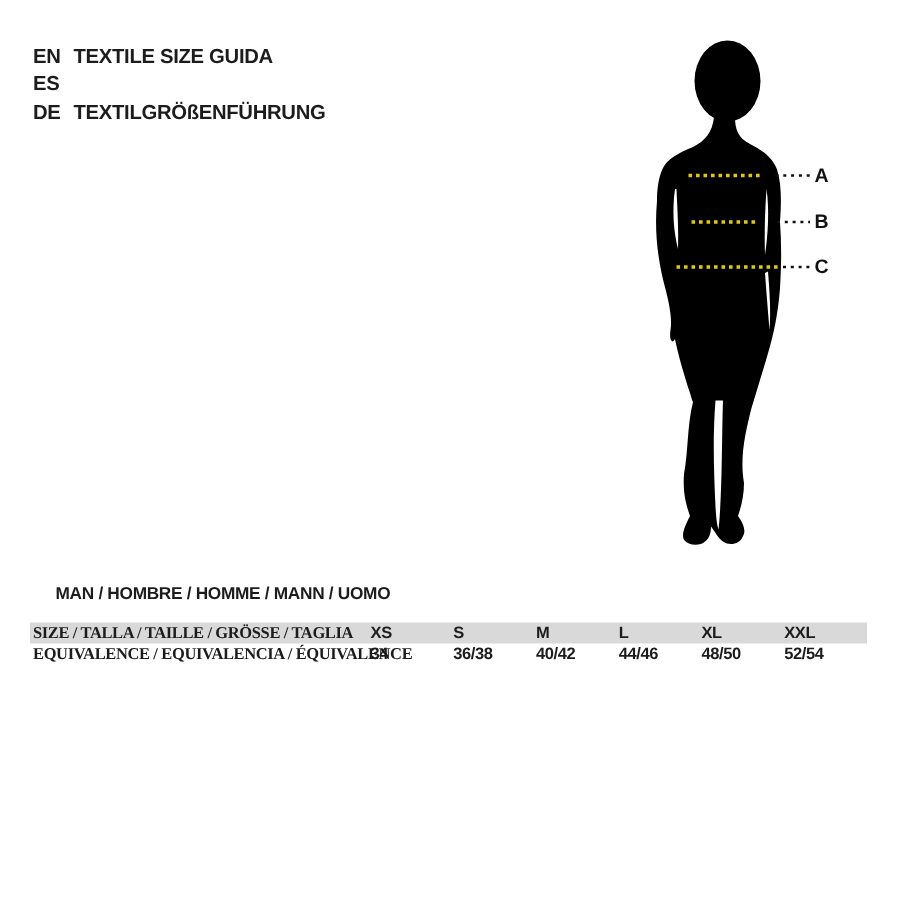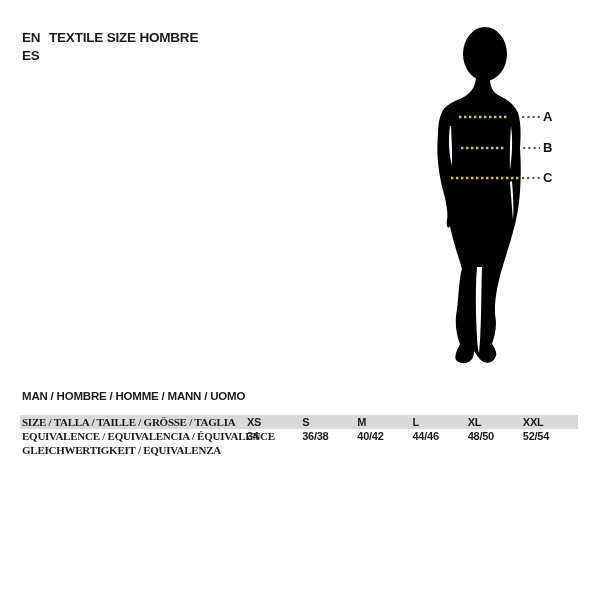--- a/index.html
+++ b/index.html
@@ -14,37 +14,41 @@
   .lang-row{display:flex;line-height:18.4px;font-size:13.5px;font-weight:700;letter-spacing:-0.2px;}
   .lang-code{width:27px;flex:0 0 27px;}
   .lang-label{white-space:nowrap;}
 
   
   .figure-svg{left:0;top:0;width:600px;height:600px;}
   .measure-label{position:absolute;left:543px;width:22px;font-size:13px;font-weight:700;color:#111;line-height:14px;}
   .ml-a{top:110px;} .ml-b{top:141px;} .ml-c{top:171px;}
 
   
-  .table-title{left:22px;top:390px;font-size:11.5px;font-weight:700;letter-spacing:-0.2px;white-space:nowrap;}
+  .table-title{left:37px;top:390px;font-size:11.5px;font-weight:700;letter-spacing:-0.2px;white-space:nowrap;}
   .size-table{left:20px;top:415px;width:558px;font-size:11px;font-weight:700;letter-spacing:-0.25px;}
   .t-row{display:grid;grid-template-columns:227px repeat(6,1fr);align-items:center;height:14px;}
   .t-row.header{background:#d9d9d9;height:13.5px;}
   .t-label{padding-left:2px;white-space:nowrap;font-family:Liberation Serif, serif;}
   .t-cell{text-align:left;white-space:nowrap;}
 </style>
 </head>
 <body>
 
 <div class="abs lang-list">
   <div class="lang-row">
     <span class="lang-code">EN</span>
-    <span class="lang-label">TEXTILE SIZE HOMBRE</span>
+    <span class="lang-label">TEXTILE SIZE GUIDA</span>
   </div>
   <div class="lang-row">
     <span class="lang-code">ES</span>
+  </div>
+  <div class="lang-row">
+    <span class="lang-code">DE</span>
+    <span class="lang-label">TEXTILGRÖßENFÜHRUNG</span>
   </div>
 </div>
 
 <svg class="abs figure-svg" viewBox="0 0 600 600">
 
   <ellipse cx="485" cy="54" rx="22" ry="27" fill="#000000"></ellipse>
 
   <path d="
     M 476,66 L 476,78
     C 475,88 470,94 462,98
@@ -111,16 +115,13 @@
   </div>
   <div class="t-row">
     <div class="t-label">EQUIVALENCE / EQUIVALENCIA / ÉQUIVALENCE</div>
     <div class="t-cell">34</div>
     <div class="t-cell">36/38</div>
     <div class="t-cell">40/42</div>
     <div class="t-cell">44/46</div>
     <div class="t-cell">48/50</div>
     <div class="t-cell">52/54</div>
   </div>
-  <div class="t-row">
-    <div class="t-label">GLEICHWERTIGKEIT / EQUIVALENZA</div>
-  </div>
 </div>
 
 </body></html>

